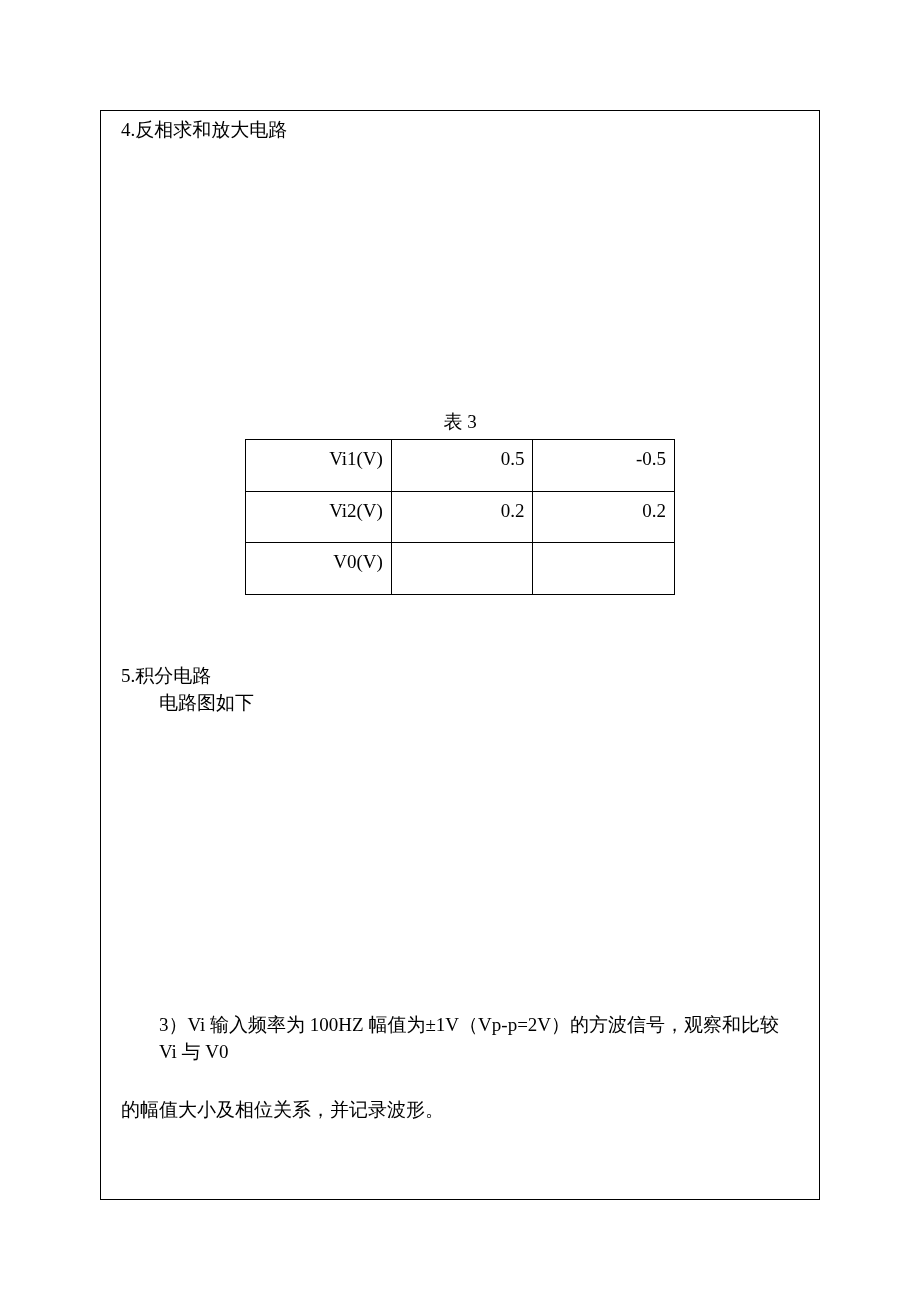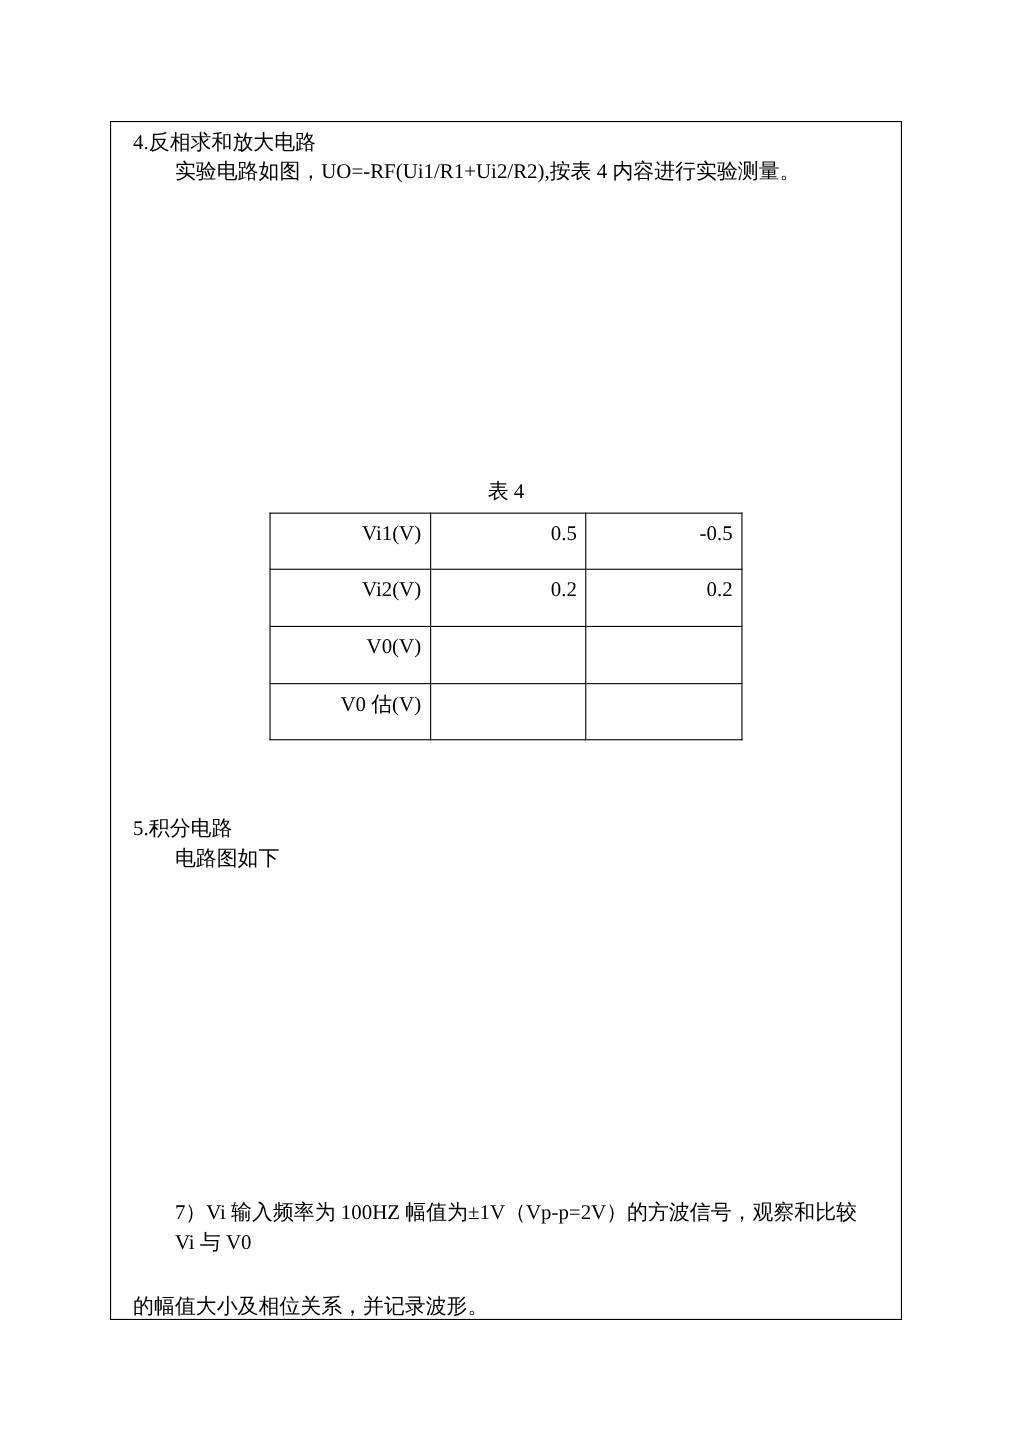--- a/index.html
+++ b/index.html
@@ -46,53 +46,47 @@
     .sec5-desc { padding-left: 2em; }
     .spacer3 { height: 296px; }
     .sec5-body { padding-left: 2em; text-indent: 0; }
     .sec5-body2 { text-indent: 0; margin-top: 32px; }
   </style>
 </head>
 <body>
 
 <div class="page-border">
   <div class="sec4-title">4.反相求和放大电路</div>
-  <div class="sec4-desc">实验电路如图，UO=-RF(Ui1/R1+Ui2/R2),按表 4 内容进行实验测量。</div>
 
   <div class="spacer1"></div>
 
-  <div class="table-caption">表 4</div>
+  <div class="table-caption">表 3</div>
 
   <table class="data">
     <tbody>
         <tr>
       <td class="col1">Vi1(V)</td>
       <td class="col2">0.5</td>
       <td class="col3">-0.5</td>
     </tr>
     <tr>
       <td class="col1">Vi2(V)</td>
       <td class="col2">0.2</td>
       <td class="col3">0.2</td>
     </tr>
     <tr>
       <td class="col1">V0(V)</td>
       <td class="col2"></td>
       <td class="col3"></td>
     </tr>
-    <tr>
-      <td class="col1">V0 估(V)</td>
-      <td class="col2"></td>
-      <td class="col3"></td>
-    </tr>
   </tbody>
     </table>
 
   <div class="spacer2"></div>
 
   <div class="sec5-title">5.积分电路</div>
   <div class="sec5-desc">电路图如下</div>
 
   <div class="spacer3"></div>
 
-  <div class="sec5-body">7）Vi 输入频率为 100HZ 幅值为±1V（Vp-p=2V）的方波信号，观察和比较 Vi 与 V0</div>
+  <div class="sec5-body">3）Vi 输入频率为 100HZ 幅值为±1V（Vp-p=2V）的方波信号，观察和比较 Vi 与 V0</div>
   <div class="sec5-body2">的幅值大小及相位关系，并记录波形。</div>
 </div>
 
 </body></html>

